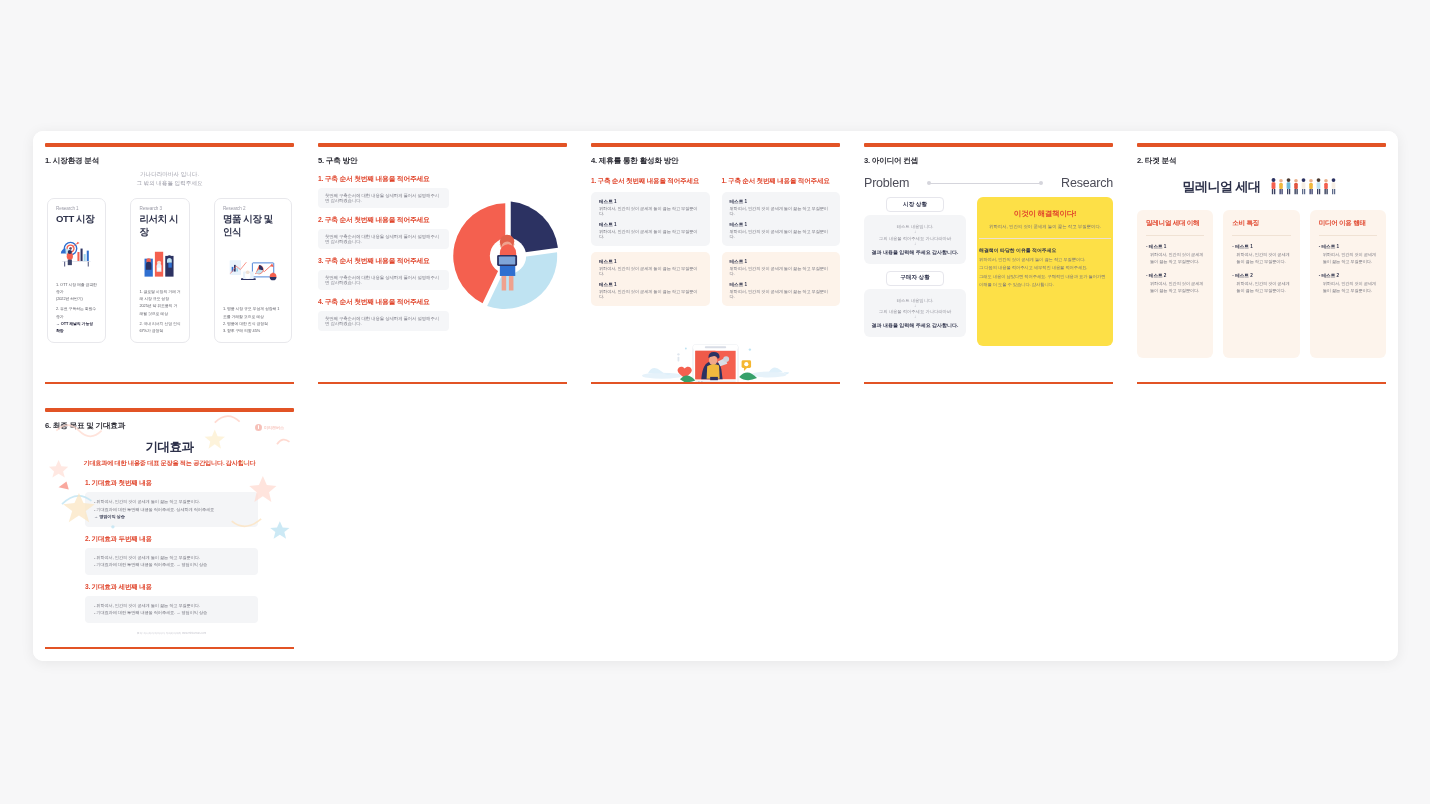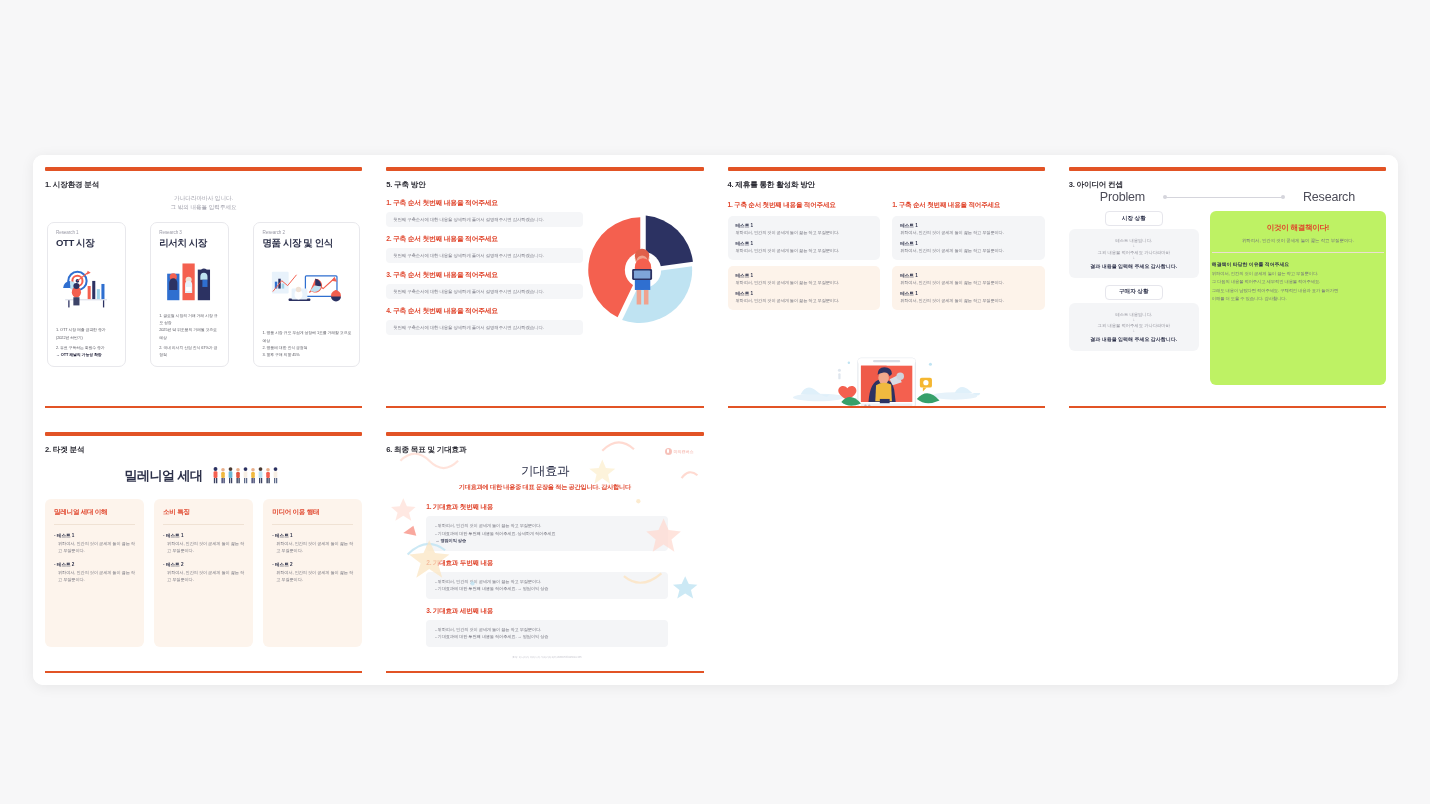--- a/index.html
+++ b/index.html
@@ -4,27 +4,27 @@
 <style>
   * { box-sizing: border-box; margin: 0; padding: 0; }
   html, body {
     width: 1430px; height: 804px;
     background: #f7f7f8;
     font-family: "Liberation Sans", "DejaVu Sans", sans-serif;
     overflow: hidden;
   }
   #deck {
     position: absolute;
-    left: 33px; top: 155px;
+    left: 33px; top: 131px;
     width: 1365px; height: 530px;
     background: #ffffff;
     border-radius: 10px;
     box-shadow: 0 2px 14px rgba(0,0,0,0.07);
     display: grid;
-    grid-template-columns: 1fr 1fr 1fr 1fr;
+    grid-template-columns: 1fr 1fr 1fr 1fr 1fr;
     grid-template-rows: 1fr 1fr;
     overflow: hidden;
   }
   .slide {
     position: relative;
     background: #fff;
     padding: 0;
     overflow: hidden;
   }
   .slide-inner {
@@ -101,21 +101,21 @@
   .s5-box { margin-top: 6px; border-radius: 5px; padding: 7px 8px; }
   .s5-box.gray { background: #f4f5f7; }
   .s5-box.cream { background: #fdf3ea; }
   .s5-box-item { margin-bottom: 6px; }
   .s5-box-item:last-child { margin-bottom: 0; }
   .s5-k { font-size: 4.6px; font-weight: bold; color: #2c3049; }
   .s5-v { font-size: 4.2px; color: #6e6e79; margin-top: 2px; letter-spacing: -0.1px;}
   .s5-illu { position: absolute; left: 0; right: 0; bottom: 0; height: 62px; }
 
   
-  .s3-ps { display: flex; align-items: center; justify-content: center; gap: 20px; }
+  .s3-ps { display: flex; align-items: center; justify-content: center; gap: 20px; margin-top: 10px; }
   .s3-ps-label { font-size: 12.5px; color: #4c4c58; letter-spacing: -0.2px; }
   .s3-ps-line { width: 118px; height: 1px; background: #d5d5dc; position: relative; }
   .s3-ps-line::before, .s3-ps-line::after {
     content:''; position:absolute; top:-1.5px; width:4px; height:4px; border-radius:50%; background:#d5d5dc;
   }
   .s3-ps-line::before { left: -2px; }
   .s3-ps-line::after { right: -2px; }
   .s3-cols { display: flex; gap: 11px; margin-top: 7px; }
   .s3-left { width: 41%; }
   .s3-right { flex: 1 1 auto; }
@@ -126,42 +126,42 @@
   }
   .s3-gbox {
     background: #f4f5f7; border-radius: 6px; padding: 9px 6px 9px 6px;
     text-align: center; margin-bottom: 7px;
   }
   .s3-gbox .l1 { font-size: 4.3px; color: #8e8e98; }
   .s3-gbox .ar { font-size: 4.5px; color: #a9a9b3; line-height: 1.5; }
   .s3-gbox .l2 { font-size: 4.3px; color: #8e8e98; }
   .s3-gbox .l3 { font-size: 5px; font-weight: bold; color: #2c3049; margin-top: 1px;}
   .s3-cream {
-    background: #bef264; border-radius: 6px; padding: 12px 2px; height: 174px;
+    background: #fde047; border-radius: 6px; padding: 12px 2px; height: 149px;
   }
   .s3-cream-h { text-align: center; font-size: 7.6px; font-weight: bold; color: #e0452c; letter-spacing: -0.3px;}
   .s3-cream-s { text-align: center; font-size: 4.4px; color: #6e6e79; margin-top: 5px; }
   .s3-hr { height: 1px; background: #ecdfd2; margin: 9px 0 8px 0; }
   .s3-cream-h2 { font-size: 4.9px; font-weight: bold; color: #2c3049; }
   .s3-cream-p { font-size: 4.3px; color: #6e6e79; line-height: 1.95; margin-top: 3px; letter-spacing: -0.1px;}
 
   
   .s2-h1 { text-align: center; margin-top: 10px; font-size: 13px; font-weight: bold; color: #2c3049; letter-spacing: -0.5px; }
   .s2-people { display: inline-block; vertical-align: middle; margin-left: 5px; }
   .s2-cols { display: flex; gap: 10px; margin-top: 11px; }
   .s2-card { flex: 1 1 0; background: #fdf4ec; border-radius: 6px; padding: 9px 9px; height: 148px; }
   .s2-card-h { font-size: 6.6px; font-weight: bold; color: #e0452c; letter-spacing: -0.3px; }
   .s2-card-hr { height: 1px; background: #f0e2d4; margin: 7px 0 8px 0; }
   .s2-item { margin-bottom: 8px; }
   .s2-k { font-size: 4.6px; font-weight: bold; color: #2c3049; }
   .s2-k::before { content: '- '; color: #2c3049; }
   .s2-v { font-size: 4.2px; color: #6e6e79; line-height: 1.7; margin-top: 2px; padding-left: 4px; letter-spacing: -0.1px;}
 
   
-  .s6-h1 { text-align: center; margin-top: 8px; font-size: 12.5px; font-weight: normal; color: #2c3049; letter-spacing: -0.5px;}
+  .s6-h1 { text-align: center; margin-top: 8px; font-size: 12.5px; font-weight: bold; color: #2c3049; letter-spacing: -0.5px;}
   .s6-sub { text-align: center; font-size: 6.2px; font-weight: bold; color: #e0452c; margin-top: 3px; letter-spacing: -0.25px;}
   .s6-list { margin-top: 11px; padding: 0 36px 0 40px; }
   .s6-item { margin-bottom: 8px; }
   .s6-item-h { font-size: 6.6px; font-weight: bold; color: #e0452c; letter-spacing: -0.25px; }
   .s6-item-b { margin-top: 4px; background: #f4f5f7; border-radius: 4px; padding: 6px 9px; }
   .s6-li { font-size: 4.2px; color: #6e6e79; line-height: 1.8; letter-spacing: -0.1px;}
   .s6-foot { text-align: center; font-size: 2.6px; color: #c8c8d0; margin-top: 5px; }
   .s6-logo { position: absolute; right: 10px; top: 16px; opacity: 0.35; display:flex; align-items:center; gap:2px;}
   .s6-logo-dot { width: 7px; height: 7px; border-radius: 50%; background: #e8503a; position: relative;}
   .s6-logo-dot::after { content:''; position:absolute; left:2.6px; top:1.3px; width:1.6px; height:4.2px; background:#fff; border-radius:1px;}

